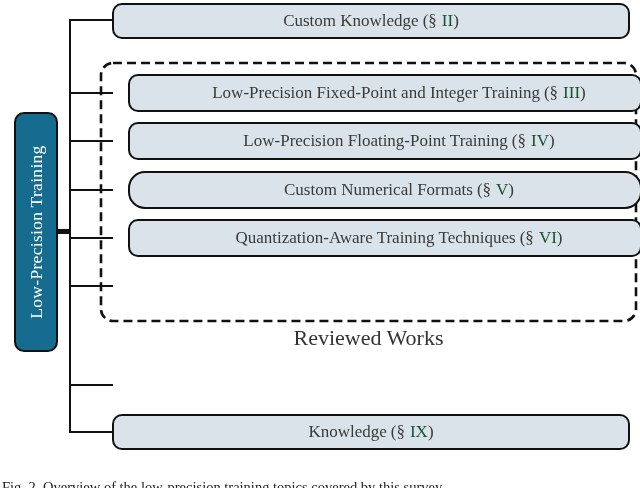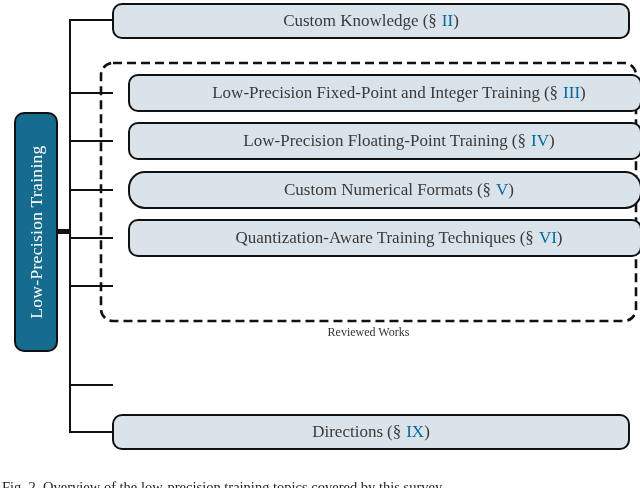--- a/index.html
+++ b/index.html
@@ -21,21 +21,21 @@
     border-radius:10px;
     color:#3a3a3a;
     text-align:center;
     font-size:17px;
     white-space:nowrap;
     overflow:hidden;
   }
   .node.outer{left:112px;width:518px;height:36px;line-height:31px;}
   .node.inner{left:128px;width:514px;height:38px;line-height:33px;padding-left:28px;}
   .node .pref{margin-left:4px;margin-right:5px;}
-  .node .sec{color:#0369a1;}
+  .node .sec{color:#14532d;}
   
   .root-box{
     position:absolute;
     box-sizing:border-box;
     left:14px;top:112px;width:44px;height:240px;
     background:#156c8e;
     border:2px solid #111;
     border-radius:10px;
     z-index:3;
   }
@@ -49,21 +49,21 @@
     color:#ffffff;
     font-size:17.5px;
     letter-spacing:.3px;
     z-index:4;
     white-space:nowrap;
   }
   .group-label{
     position:absolute;
     left:100px;top:325px;width:537px;
     text-align:center;
-    font-size:12px;
+    font-size:22px;
     color:#333;
   }
   .caption{
     position:absolute;
     left:2px;top:479px;
     font-size:14.5px;
     color:#222;
     white-space:nowrap;
   }
   .dashed-svg{position:absolute;left:0;top:0;z-index:1;}
@@ -110,18 +110,18 @@
 
   <div class="node inner" style="top:219px;">
     <span>Quantization-Aware Training Techniques</span><span class="pref">(§</span><span class="sec">VI</span><span>)</span>
   </div>
 
 
   <div class="group-label">Reviewed Works</div>
 
 
   <div class="node outer" style="top:414px;">
-    <span>Directions</span><span class="pref">(§</span><span class="sec">IX</span><span>)</span>
+    <span>Knowledge</span><span class="pref">(§</span><span class="sec">IX</span><span>)</span>
   </div>
 
   <div class="caption">Fig. 2.  Overview of the low-precision training topics covered by this survey.</div>
 
 </div>
 
 </body></html>

